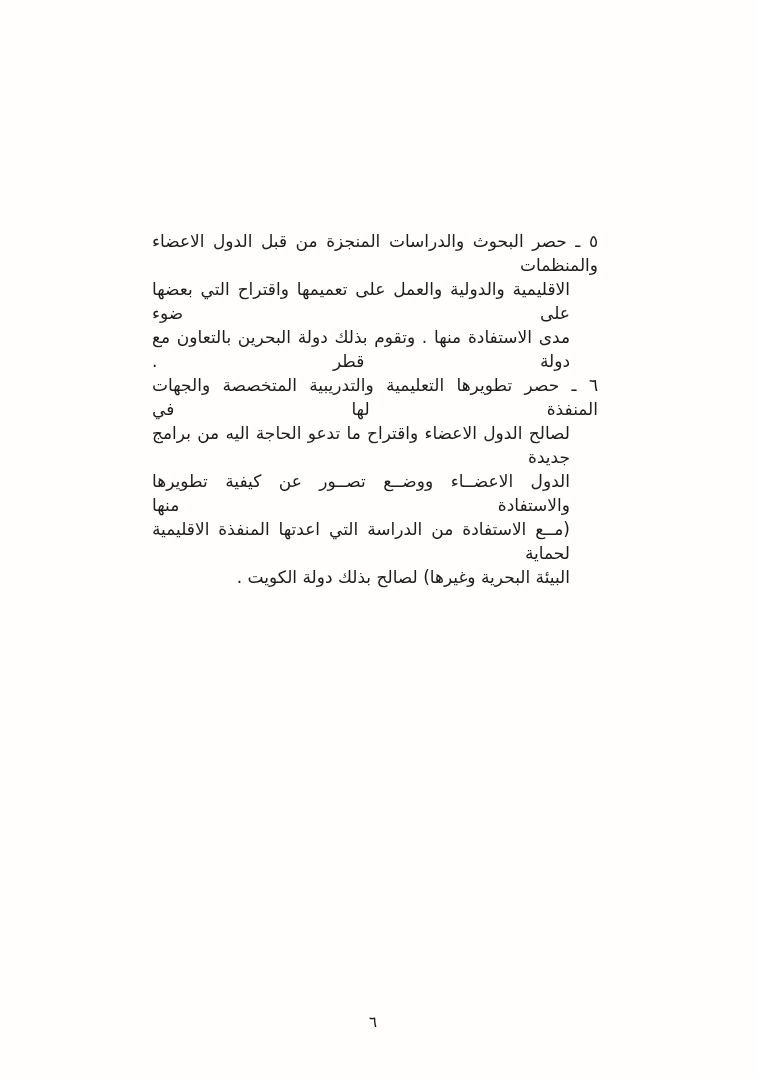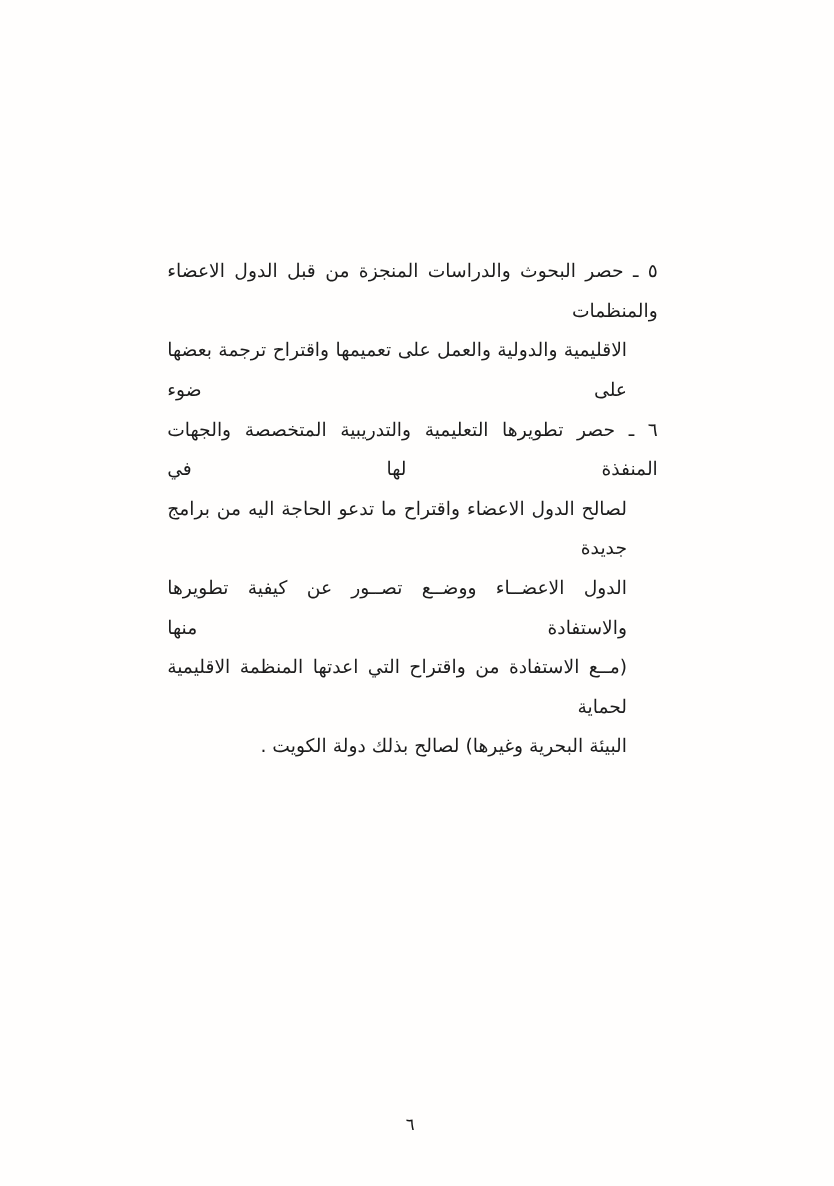--- a/index.html
+++ b/index.html
@@ -21,21 +21,21 @@
     background: #fffefd;
   }
   .text-block {
     position: absolute;
     top: 229px;
     right: 160px;
     width: 446px;
     direction: rtl;
     unicode-bidi: embed;
     font-size: 17px;
-    line-height: 36px;
+    line-height: 24px;
     color: #1c1c1c;
   }
   .item {
     padding-right: 28px; 
   }
   .line {
     text-align: justify;
   }
   .line.fill {
     text-align-last: justify;
@@ -66,28 +66,29 @@
 </style>
 </head>
 <body>
 
 <div class="page">
 
   <div class="text-block" dir="rtl">
 
     <div class="item">
       <div class="line first fill"><span class="marker">٥ ـ</span> <span>حصر البحوث والدراسات المنجزة من قبل الدول الاعضاء والمنظمات</span></div>
-      <div class="line fill">الاقليمية والدولية والعمل على تعميمها واقتراح ترجمة بعضها على ضوء</div>
+      <div class="line fill">الاقليمية والدولية والعمل على تعميمها واقتراح التي بعضها على ضوء</div>
+      <div class="line fill">مدى الاستفادة منها . وتقوم بذلك دولة البحرين بالتعاون مع دولة قطر .</div>
     </div>
 
     <div class="item">
       <div class="line first fill"><span class="marker">٦ ـ</span> <span>حصر تطويرها التعليمية والتدريبية المتخصصة والجهات المنفذة لها في</span></div>
       <div class="line fill">لصالح الدول الاعضاء واقتراح ما تدعو الحاجة اليه من برامج جديدة</div>
       <div class="line fill">الدول الاعضــاء ووضــع تصــور عن كيفية تطويرها والاستفادة منها</div>
-      <div class="line fill">(مــع الاستفادة من واقتراح التي اعدتها المنظمة الاقليمية لحماية</div>
+      <div class="line fill">(مــع الاستفادة من الدراسة التي اعدتها المنفذة الاقليمية لحماية</div>
       <div class="line last">البيئة البحرية وغيرها) لصالح بذلك دولة الكويت .</div>
     </div>
 
   </div>
 
   <div class="footer">
     <span class="page-number">٦</span>
   </div>
 
 </div>

